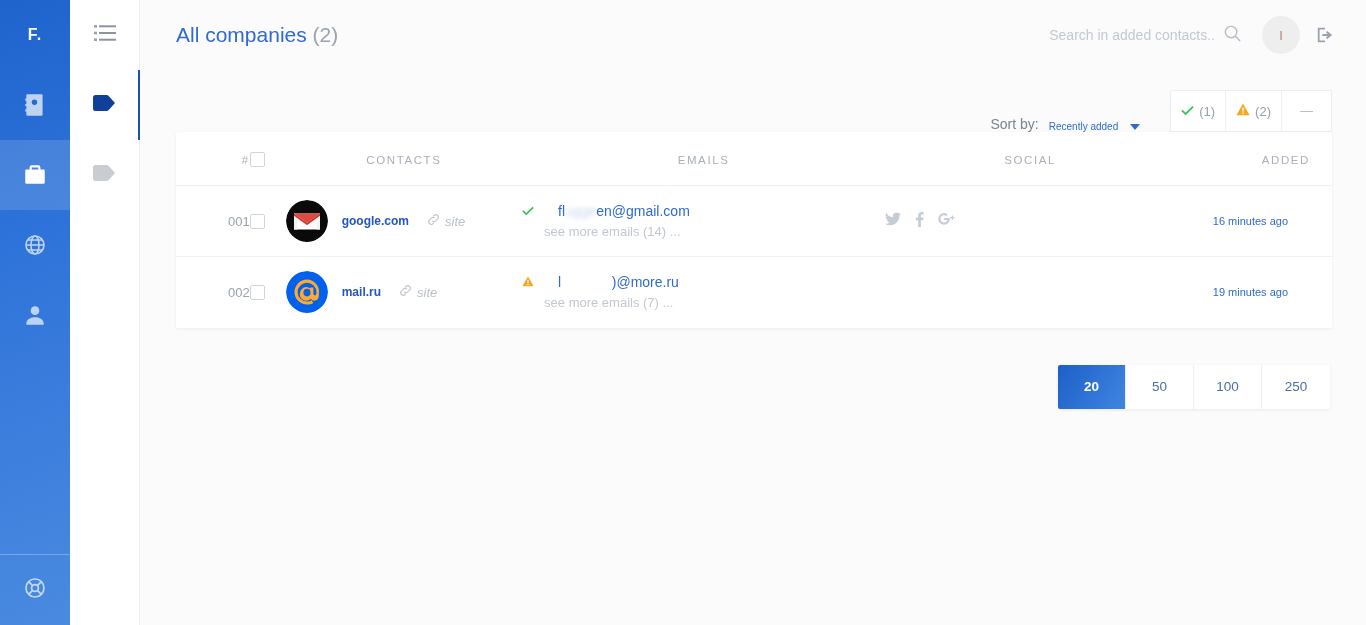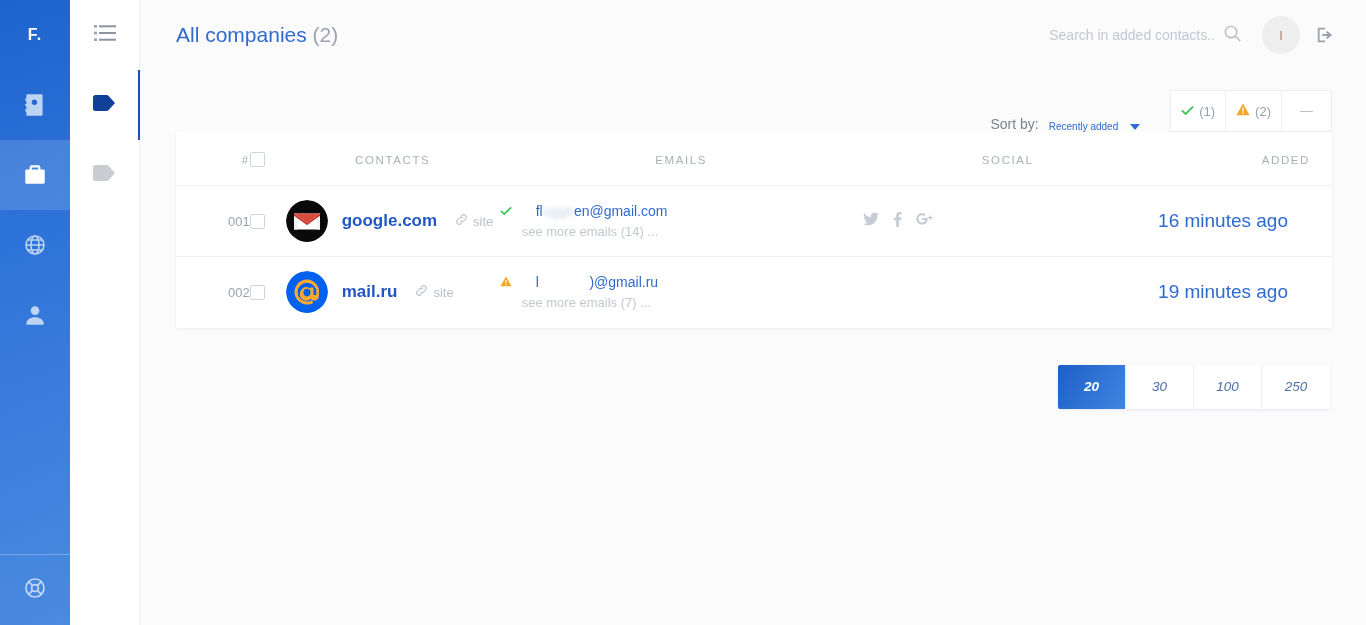--- a/index.html
+++ b/index.html
@@ -139,36 +139,36 @@
   tbody td { padding: 0; border-bottom: 1px solid #f0f1f3; vertical-align: middle; height: 71px; }
   tbody tr:last-child td { border-bottom: none; }
 
   .rownum { font-size: 13px; color: #9aa3ae; text-align: right; padding-left: 26px; }
   .chk {
     width: 15px; height: 15px; border: 1px solid #cfd5dd;
     border-radius: 2px; background: #fff; cursor: pointer; display: block;
   }
   .contact-cell { display: flex; align-items: center; gap: 14px; }
   .logo { width: 42px; height: 42px; border-radius: 50%; flex: 0 0 42px; overflow: hidden; }
-  .domain { font-size: 17px; font-weight: bold; color: #2256c4; cursor: pointer; }
-  .site-link { display: inline-flex; align-items: center; gap: 5px; font-size: 13px; color: #b9c0c9; cursor: pointer; margin-left: 4px; }
+  .domain { font-size: 12px; font-weight: bold; color: #2256c4; cursor: pointer; }
+  .site-link { display: inline-flex; align-items: center; gap: 5px; font-size: 13px; color: #b9c0c9; cursor: pointer; margin-left: 4px; font-style: italic; }
 
   .email-main { display: flex; align-items: center; gap: 24px; font-size: 14px; color: #2f6ad0; }
   .email-redacted { position: relative; display: inline-block; white-space: pre; }
   .email-redacted .fade {
     color: #9fb5da; filter: blur(2.2px); opacity: .55;
   }
   .see-more { font-size: 13px; color: #c2c8d0; margin-top: 5px; padding-left: 22px; cursor: pointer; }
   .email-block { padding-left: 0; }
 
   .social-cell { display: flex; align-items: center; gap: 14px; }
-  .added-cell { text-align: right; font-size: 19px; color: #2f6ad0; padding-right: 22px; }
-
-  
-  .pager-row { display: flex; justify-content: flex-end; padding: 37px 36px 0 0; font-style: italic; }
+  .added-cell { text-align: right; font-size: 11px; color: #2f6ad0; padding-right: 22px; }
+
+  
+  .pager-row { display: flex; justify-content: flex-end; padding: 37px 36px 0 0; }
   .pager { display: flex; box-shadow: 0 1px 3px rgba(40,60,90,0.09); border-radius: 2px; overflow: hidden; }
   .pager-btn {
     width: 68px; height: 44px;
     display: flex; align-items: center; justify-content: center;
     background: #fff; border-right: 1px solid #eceef1;
     font-size: 13.5px; color: #4c6fa5; cursor: pointer;
   }
   .pager-btn:last-child { border-right: none; }
   .pager-btn.active {
     background: linear-gradient(120deg, #1e5fc8 0%, #3f86e0 100%);
@@ -443,40 +443,40 @@
             <td>
               <div class="email-block">
                 <div class="email-main">
                   <span>
                     <svg width="12" height="11" viewBox="0 0 14 13">
                       <path d="M7 0.6l6.6 11.6H0.4L7 0.6z" fill="#f5a623"></path>
                       <rect x="6.3" y="4.6" width="1.4" height="4" fill="#fff"></rect>
                       <rect x="6.3" y="9.5" width="1.4" height="1.4" fill="#fff"></rect>
                     </svg>
                   </span>
-                  <span class="email-redacted"><span>l</span><span class="fade">             </span><span>)@gmail.ru</span></span>
+                  <span class="email-redacted"><span>l</span><span class="fade">             </span><span>)@more.ru</span></span>
                 </div>
                 <div class="see-more">see more emails (7) ...</div>
               </div>
             </td>
             <td>
               <div class="social-cell"></div>
             </td>
             <td class="col-added">
               <div class="added-cell">19 minutes ago</div>
             </td>
           </tr>
 
         </tbody>
       </table>
     </div>
 
     <div class="pager-row">
       <div class="pager">
         <div class="pager-btn active">20</div>
-        <div class="pager-btn">30</div>
+        <div class="pager-btn">50</div>
         <div class="pager-btn">100</div>
         <div class="pager-btn">250</div>
       </div>
     </div>
 
   </div>
 </div>
 
 </body></html>

